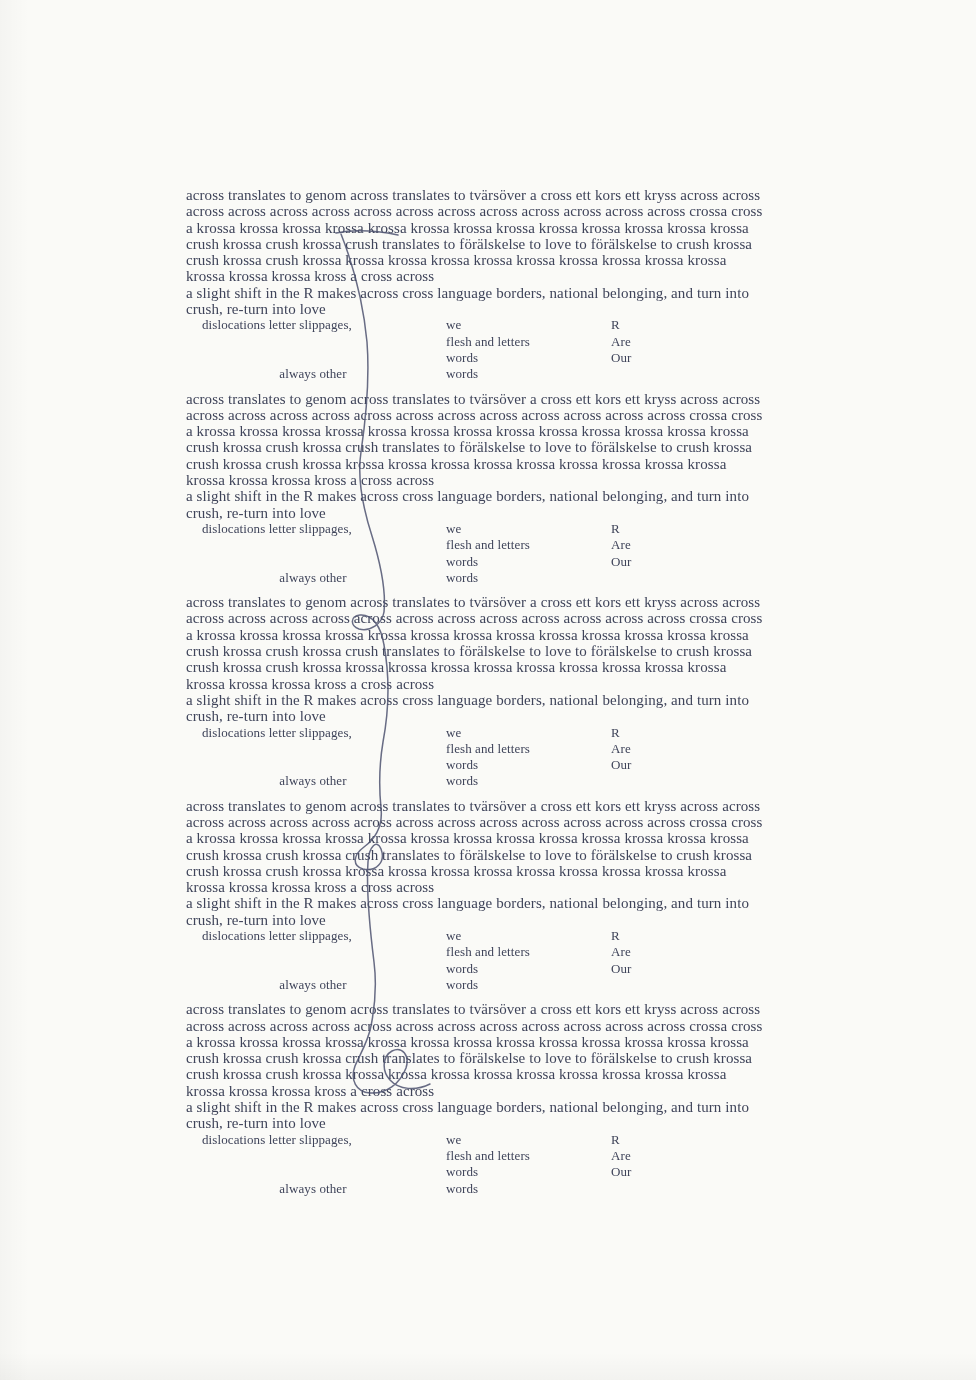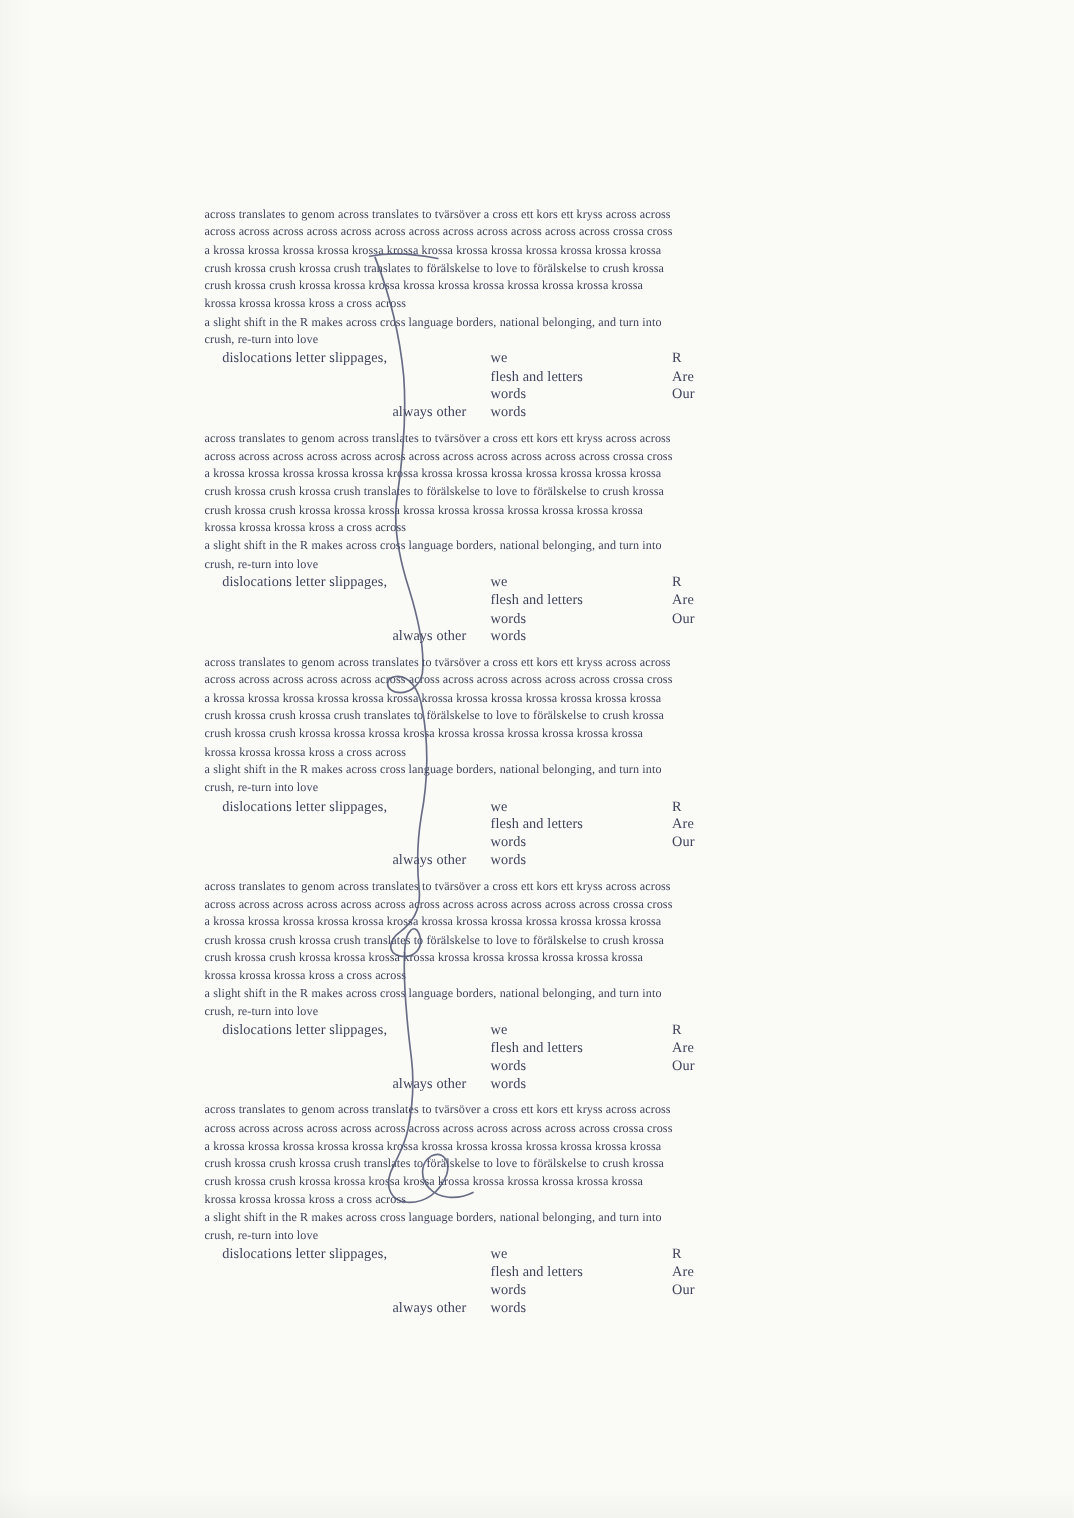--- a/index.html
+++ b/index.html
@@ -28,34 +28,34 @@
   .poem{
     position:absolute;
     left:186px;
     top:187px;
     width:600px;
   }
   .stanza{
     margin-bottom:8px;
   }
   .line{
-    font-size:11px;
+    font-size:15px;
     line-height:16.3px;
     white-space:nowrap;
     letter-spacing:0.1px;
   }
   .grid{
     display:grid;
     grid-template-columns:244px 165px 1fr;
     font-size:13px;
     line-height:16.3px;
     letter-spacing:0.1px;
   }
   .cell{white-space:nowrap;margin-left:16px;}
-  .cell.align-right{text-align:right;padding-right:6px;}
+  .cell.align-right{text-align:center;padding-right:6px;}
   .pen-overlay{
     position:absolute;
     left:0;top:0;
     width:976px;height:1380px;
     pointer-events:none;
   }
   .pen-overlay path{
     fill:none;
     stroke:var(--pen);
     stroke-width:1.5;

